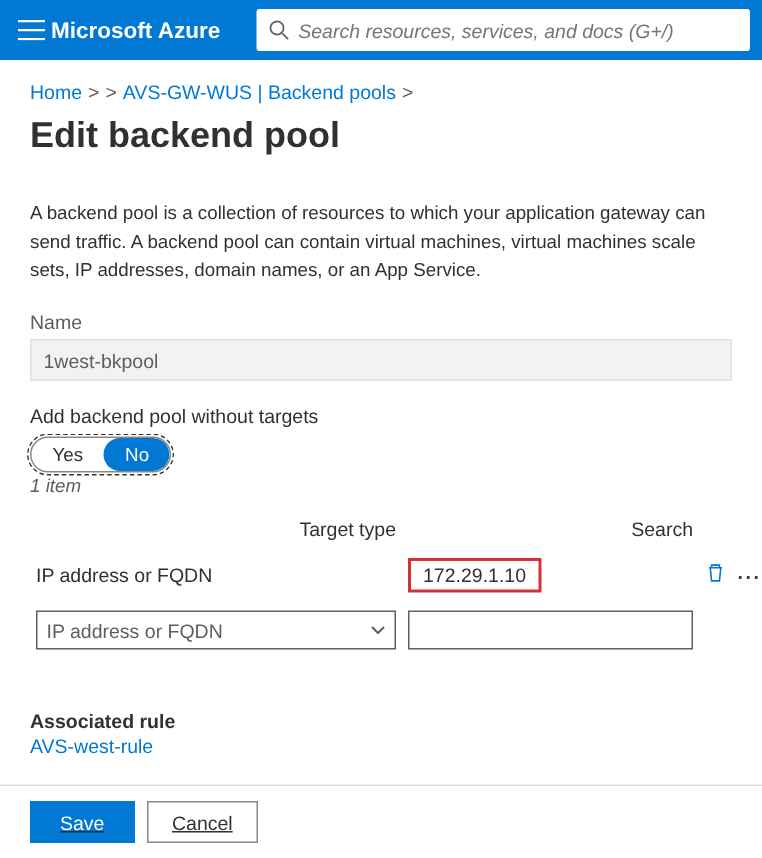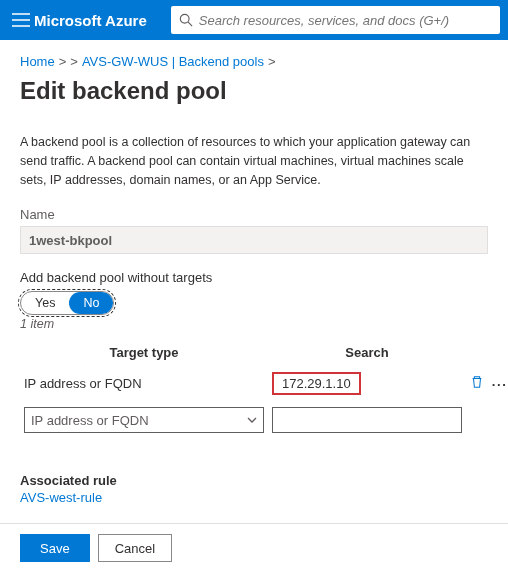--- a/index.html
+++ b/index.html
@@ -11,41 +11,41 @@
     .search { flex: 1; margin-left: 24px; display: flex; align-items: center; background: #fff; height: 28px; border-radius: 2px; padding: 0 8px; gap: 6px; }
     .search svg { flex-shrink: 0; }
     .search input { border: none; outline: none; flex: 1; font-size: 13px; font-style: italic; color: #605e5c; background: transparent; }
     .content { padding: 14px 20px 0 20px; height: 480px; }
     .breadcrumbs { font-size: 13px; color: #605e5c; display: flex; flex-wrap: wrap; align-items: center; gap: 4px; margin-bottom: 8px; }
     .breadcrumbs a { color: #0078d4; text-decoration: none; }
     .breadcrumbs .sep { color: #605e5c; }
     h1 { font-size: 24px; font-weight: 600; margin-bottom: 28px; }
     .desc { font-size: 12.5px; color: #323130; line-height: 1.5; margin-bottom: 18px; }
     .field-label { font-size: 13px; color: #605e5c; margin-bottom: 4px; }
-    .text-input { width: 100%; height: 28px; border: 1px solid #e1dfdd; background: #f3f2f1; padding: 0 8px; font-size: 13px; color: #605e5c; font-weight: bold; }
+    .text-input { width: 100%; height: 28px; border: 1px solid #e1dfdd; background: #f3f2f1; padding: 0 8px; font-size: 13px; color: #605e5c; }
     .section-label { font-size: 13px; color: #323130; margin-top: 16px; margin-bottom: 6px; }
     .toggle-wrap { display: inline-flex; align-items: center; border: 1px solid #8a8886; border-radius: 14px; height: 24px; overflow: hidden; outline: 1px dashed #323130; outline-offset: 1px; }
     .toggle-opt { padding: 0 14px; font-size: 12.5px; height: 100%; display: flex; align-items: center; cursor: pointer; }
     .toggle-opt.active { background: #0078d4; color: #fff; border-radius: 12px; }
     .targets-head { margin-top: 20px; font-size: 14px; }
     .item-count { font-size: 12.5px; color: #605e5c; margin-top: 2px; font-style: italic; }
     .target-table { width: 100%; margin-top: 8px; border-collapse: collapse; }
-    .target-table th { text-align: center; font-size: 13px; font-weight: 700; padding: 6px 4px; }
+    .target-table th { text-align: right; font-size: 13px; font-weight: 400; padding: 6px 4px; }
     .target-table td { padding: 6px 4px; font-size: 13px; vertical-align: middle; }
     .col-type { width: 250px; }
     .col-target { }
     .col-actions { width: 40px; text-align: right; white-space: nowrap; }
     .target-value { display: inline-block; border: 2px solid #d13438; padding: 2px 8px; }
     .select-box { width: 240px; height: 26px; border: 1px solid #605e5c; display: flex; align-items: center; justify-content: space-between; padding: 0 6px; font-size: 13px; color: #605e5c; cursor: pointer; }
     .select-box svg { flex-shrink: 0; }
     .blank-input { width: 190px; height: 26px; border: 1px solid #605e5c; }
     .assoc { margin-top: 34px; }
     .assoc-label { font-weight: 600; font-size: 13px; margin-bottom: 2px; }
     .assoc-link { color: #0078d4; font-size: 13px; text-decoration: none; cursor: pointer; }
-    .footer { position: absolute; bottom: 0; left: 0; right: 0; border-top: 1px solid #e1dfdd; padding: 10px 20px; display: flex; gap: 8px; background: #fff; }
+    .footer { position: absolute; bottom: 0; left: 0; right: 0; border-top: 1px solid #e1dfdd; padding: 10px 20px; display: flex; gap: 8px; background: #fff; text-decoration: underline; }
     .btn-primary { background: #0078d4; color: #fff; border: none; height: 28px; padding: 0 20px; font-size: 13px; cursor: pointer; }
     .btn-secondary { background: #fff; color: #323130; border: 1px solid #8a8886; height: 28px; padding: 0 16px; font-size: 13px; cursor: pointer; }
     .icon-btn { cursor: pointer; color: #0078d4; }
     .more-dots { color: #323130; letter-spacing: 1px; cursor: pointer; font-weight: bold; padding-left: 4px; }
   </style>
 </head>
 <body>
 
 <div class="topbar">
   <div class="hamburger">

